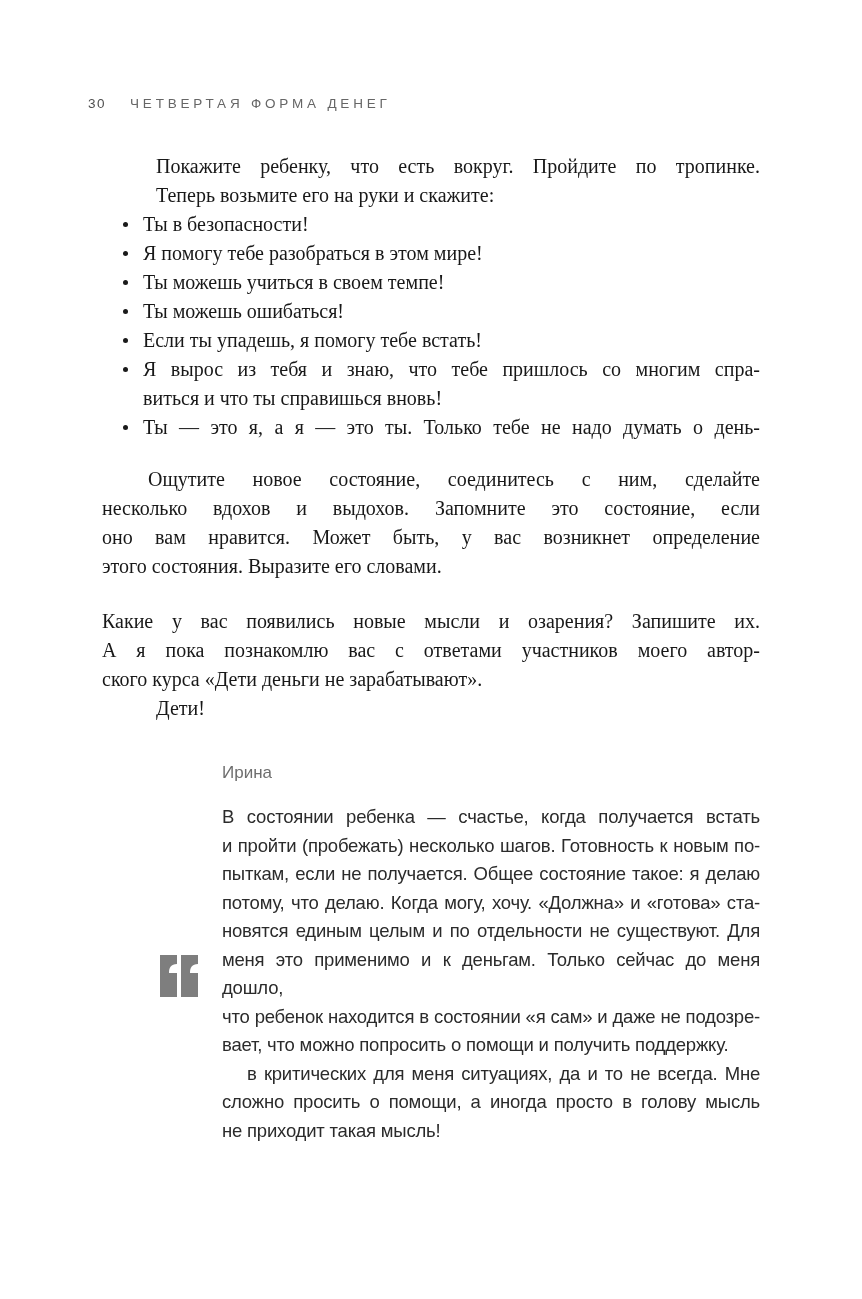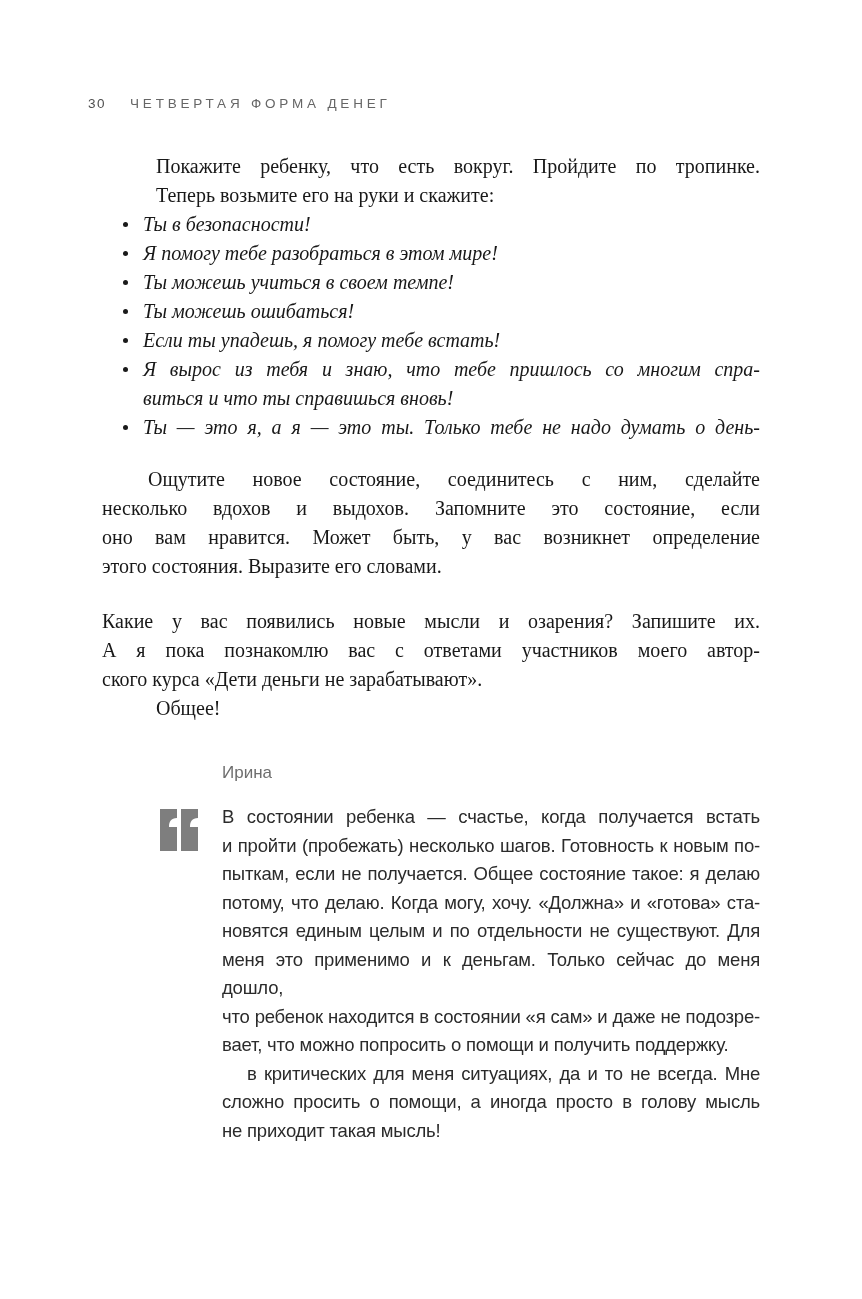--- a/index.html
+++ b/index.html
@@ -46,21 +46,21 @@
   .tline { min-height: 29px; }
   .tline.j { text-align: justify; text-align-last: justify; }
 
   .intro { margin-left: 54px; }
 
   ul.bullets {
     list-style: none;
     margin: 0;
     padding: 0 0 0 41px;
   }
-  ul.bullets li { position: relative; font-style: italic; }
+  ul.bullets li { position: relative; }
   ul.bullets li::before {
     content: "";
     position: absolute;
     left: -20px;
     top: 12px;
     width: 5px;
     height: 5px;
     border-radius: 50%;
     background: #1a1a1a;
   }
@@ -73,21 +73,21 @@
   
   .quote-section { margin-top: 40px; margin-left: 58px; }
   .quote-author {
     margin: 0 0 0 62px;
     font-family: "Liberation Sans", sans-serif;
     font-weight: normal;
     font-size: 17px;
     line-height: 20px;
     color: #6e6e6e;
   }
-  .quote-row { display: flex; margin-top: 20px; }
+  .quote-row { display: flex; margin-top: 20px; align-items: center; }
   .qicon { flex: none; width: 38px; height: 44px; margin-top: 6px; }
   .qicon svg { display: block; }
   .qtext {
     margin-left: 24px;
     width: 538px;
     font-family: "Liberation Sans", sans-serif;
     font-size: 18.5px;
     letter-spacing: -0.2px;
     line-height: 28.5px;
     color: #2b2b2b;
@@ -143,21 +143,21 @@
         <div class="tline j">оно вам нравится. Может быть, у вас возникнет определение</div>
         <div class="tline">этого состояния. Выразите его словами.</div>
       </div>
 
     <div class="para-question">
         <div class="tline j">Какие у вас появились новые мысли и озарения? Запишите их.</div>
         <div class="tline j">А я пока познакомлю вас с ответами участников моего автор-</div>
         <div class="tline">ского курса «Дети деньги не зарабатывают».</div>
       </div>
 
-    <div class="tline itak-line">Общее!</div>
+    <div class="tline itak-line">Дети!</div>
 
     <section class="quote-section">
       <h3 class="quote-author">Ирина</h3>
       <div class="quote-row">
         <span class="qicon">
           <svg width="38" height="44" viewBox="0 0 38 44" xmlns="http://www.w3.org/2000/svg" aria-hidden="true">
             <g fill="#7e7e7e">
               <path d="M0,0 h17 v9 c-6,0 -8,3.5 -8,9 h8 v24 h-17 z"></path>
               <path d="M21,0 h17 v9 c-6,0 -8,3.5 -8,9 h8 v24 h-17 z"></path>
             </g>

